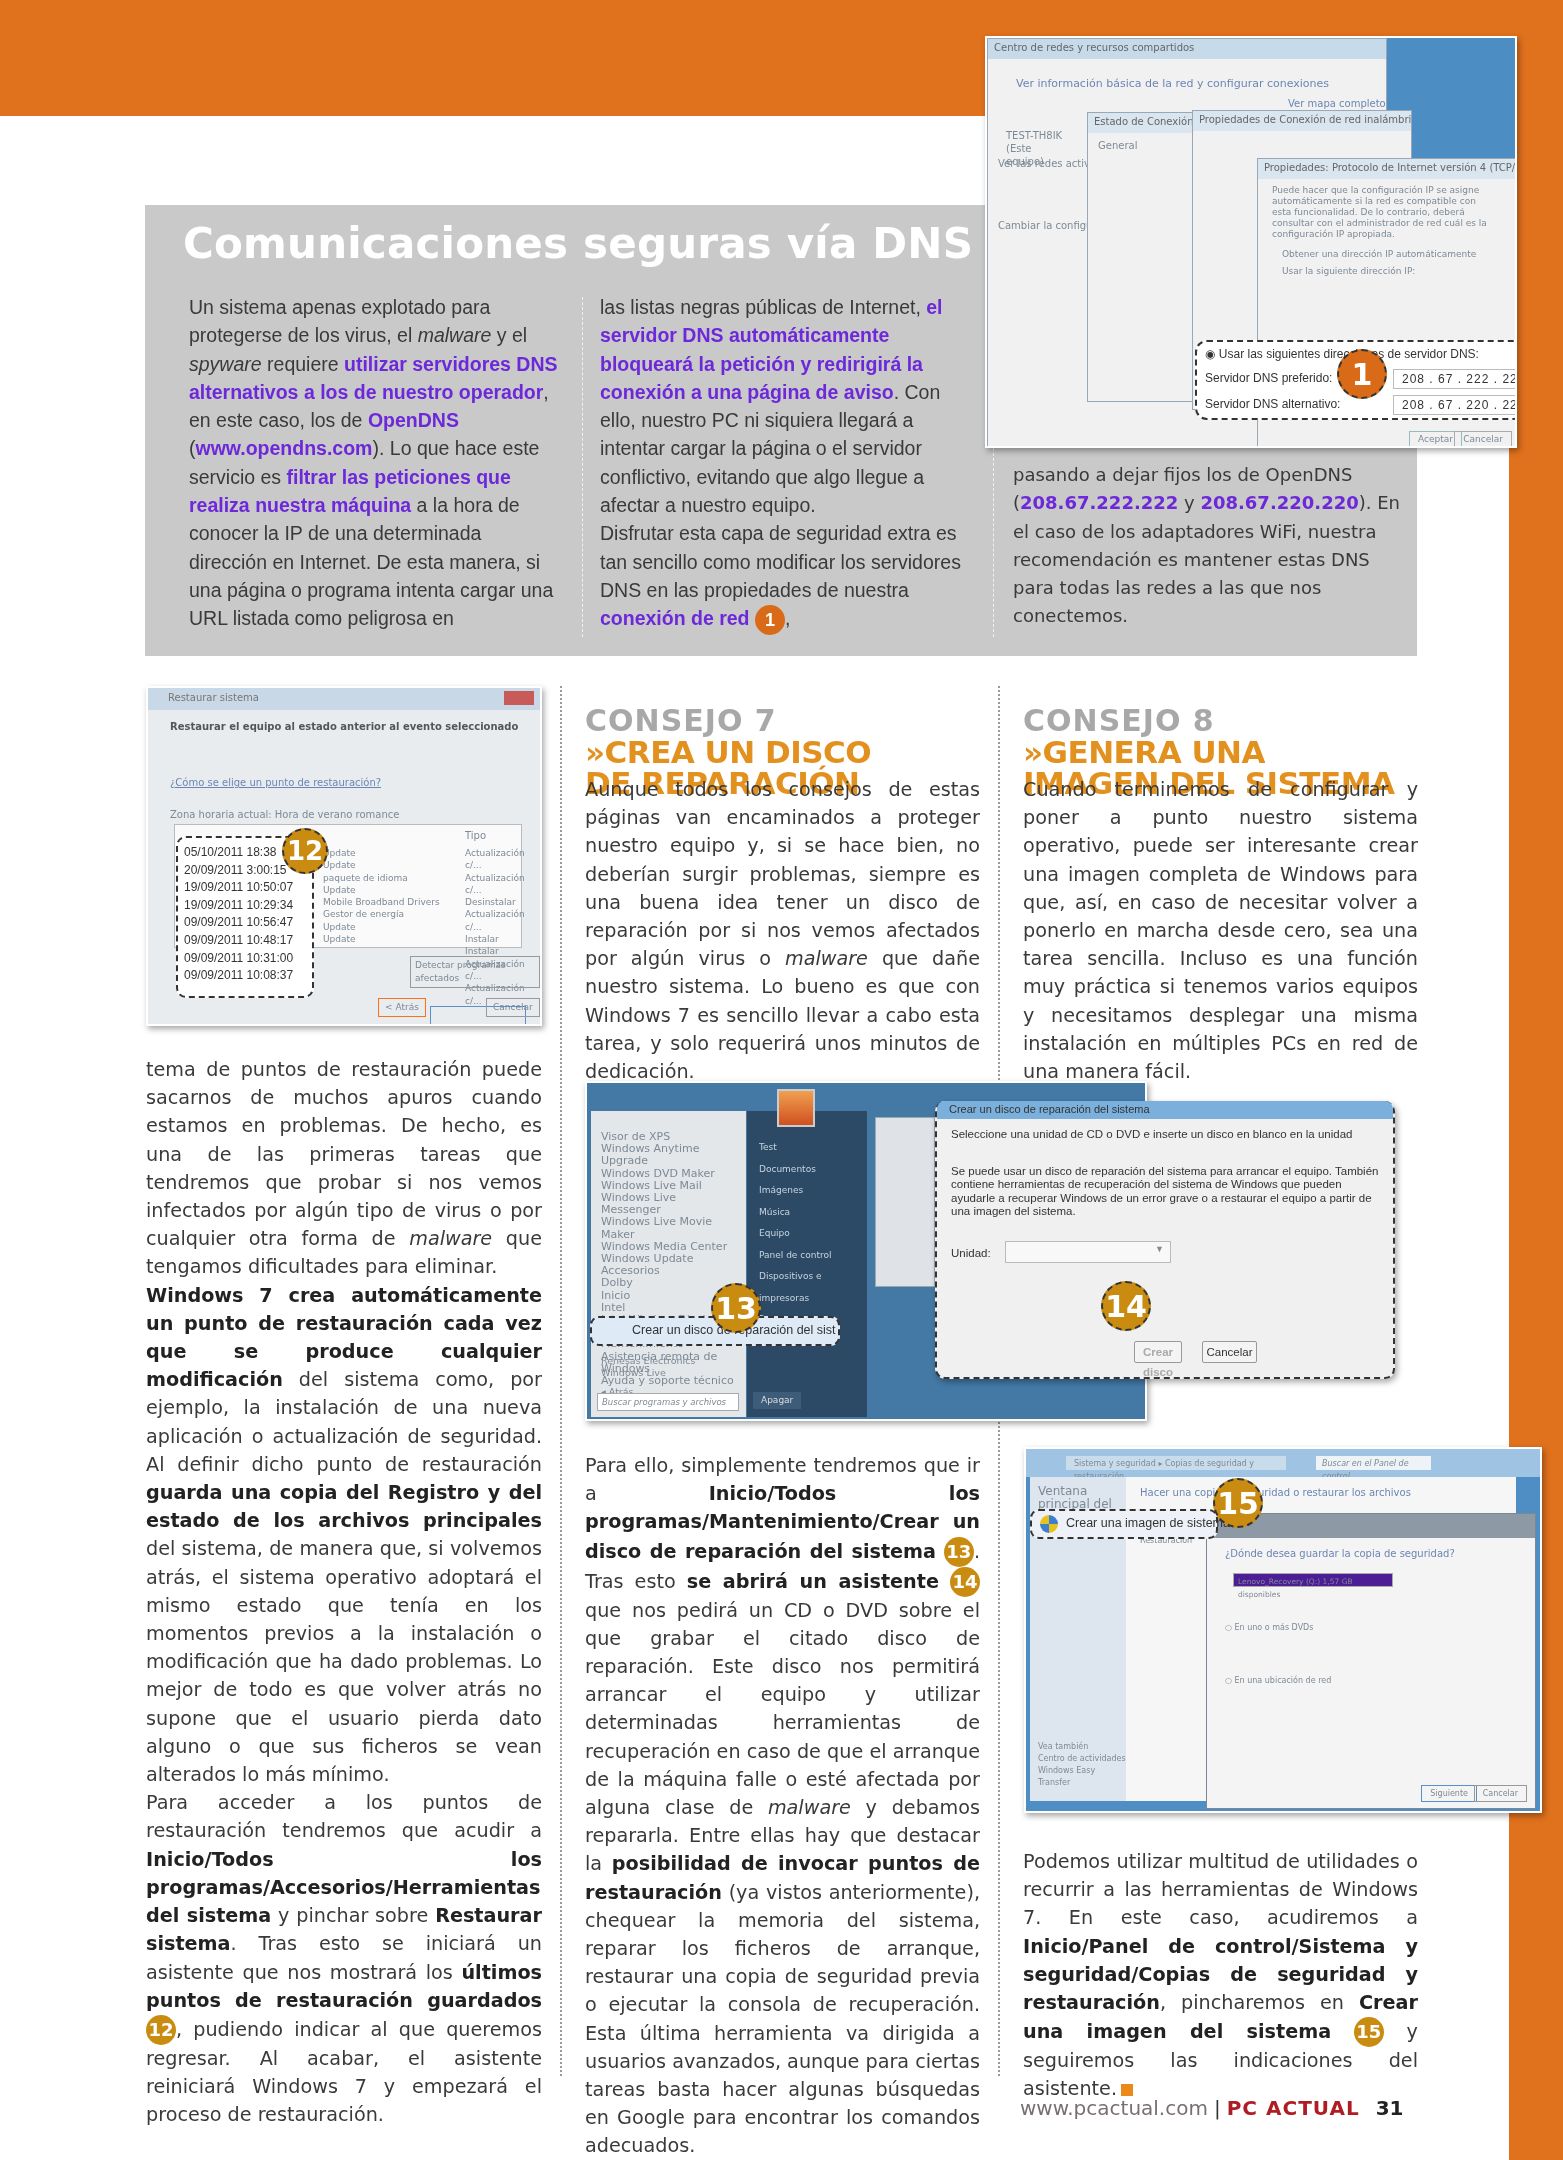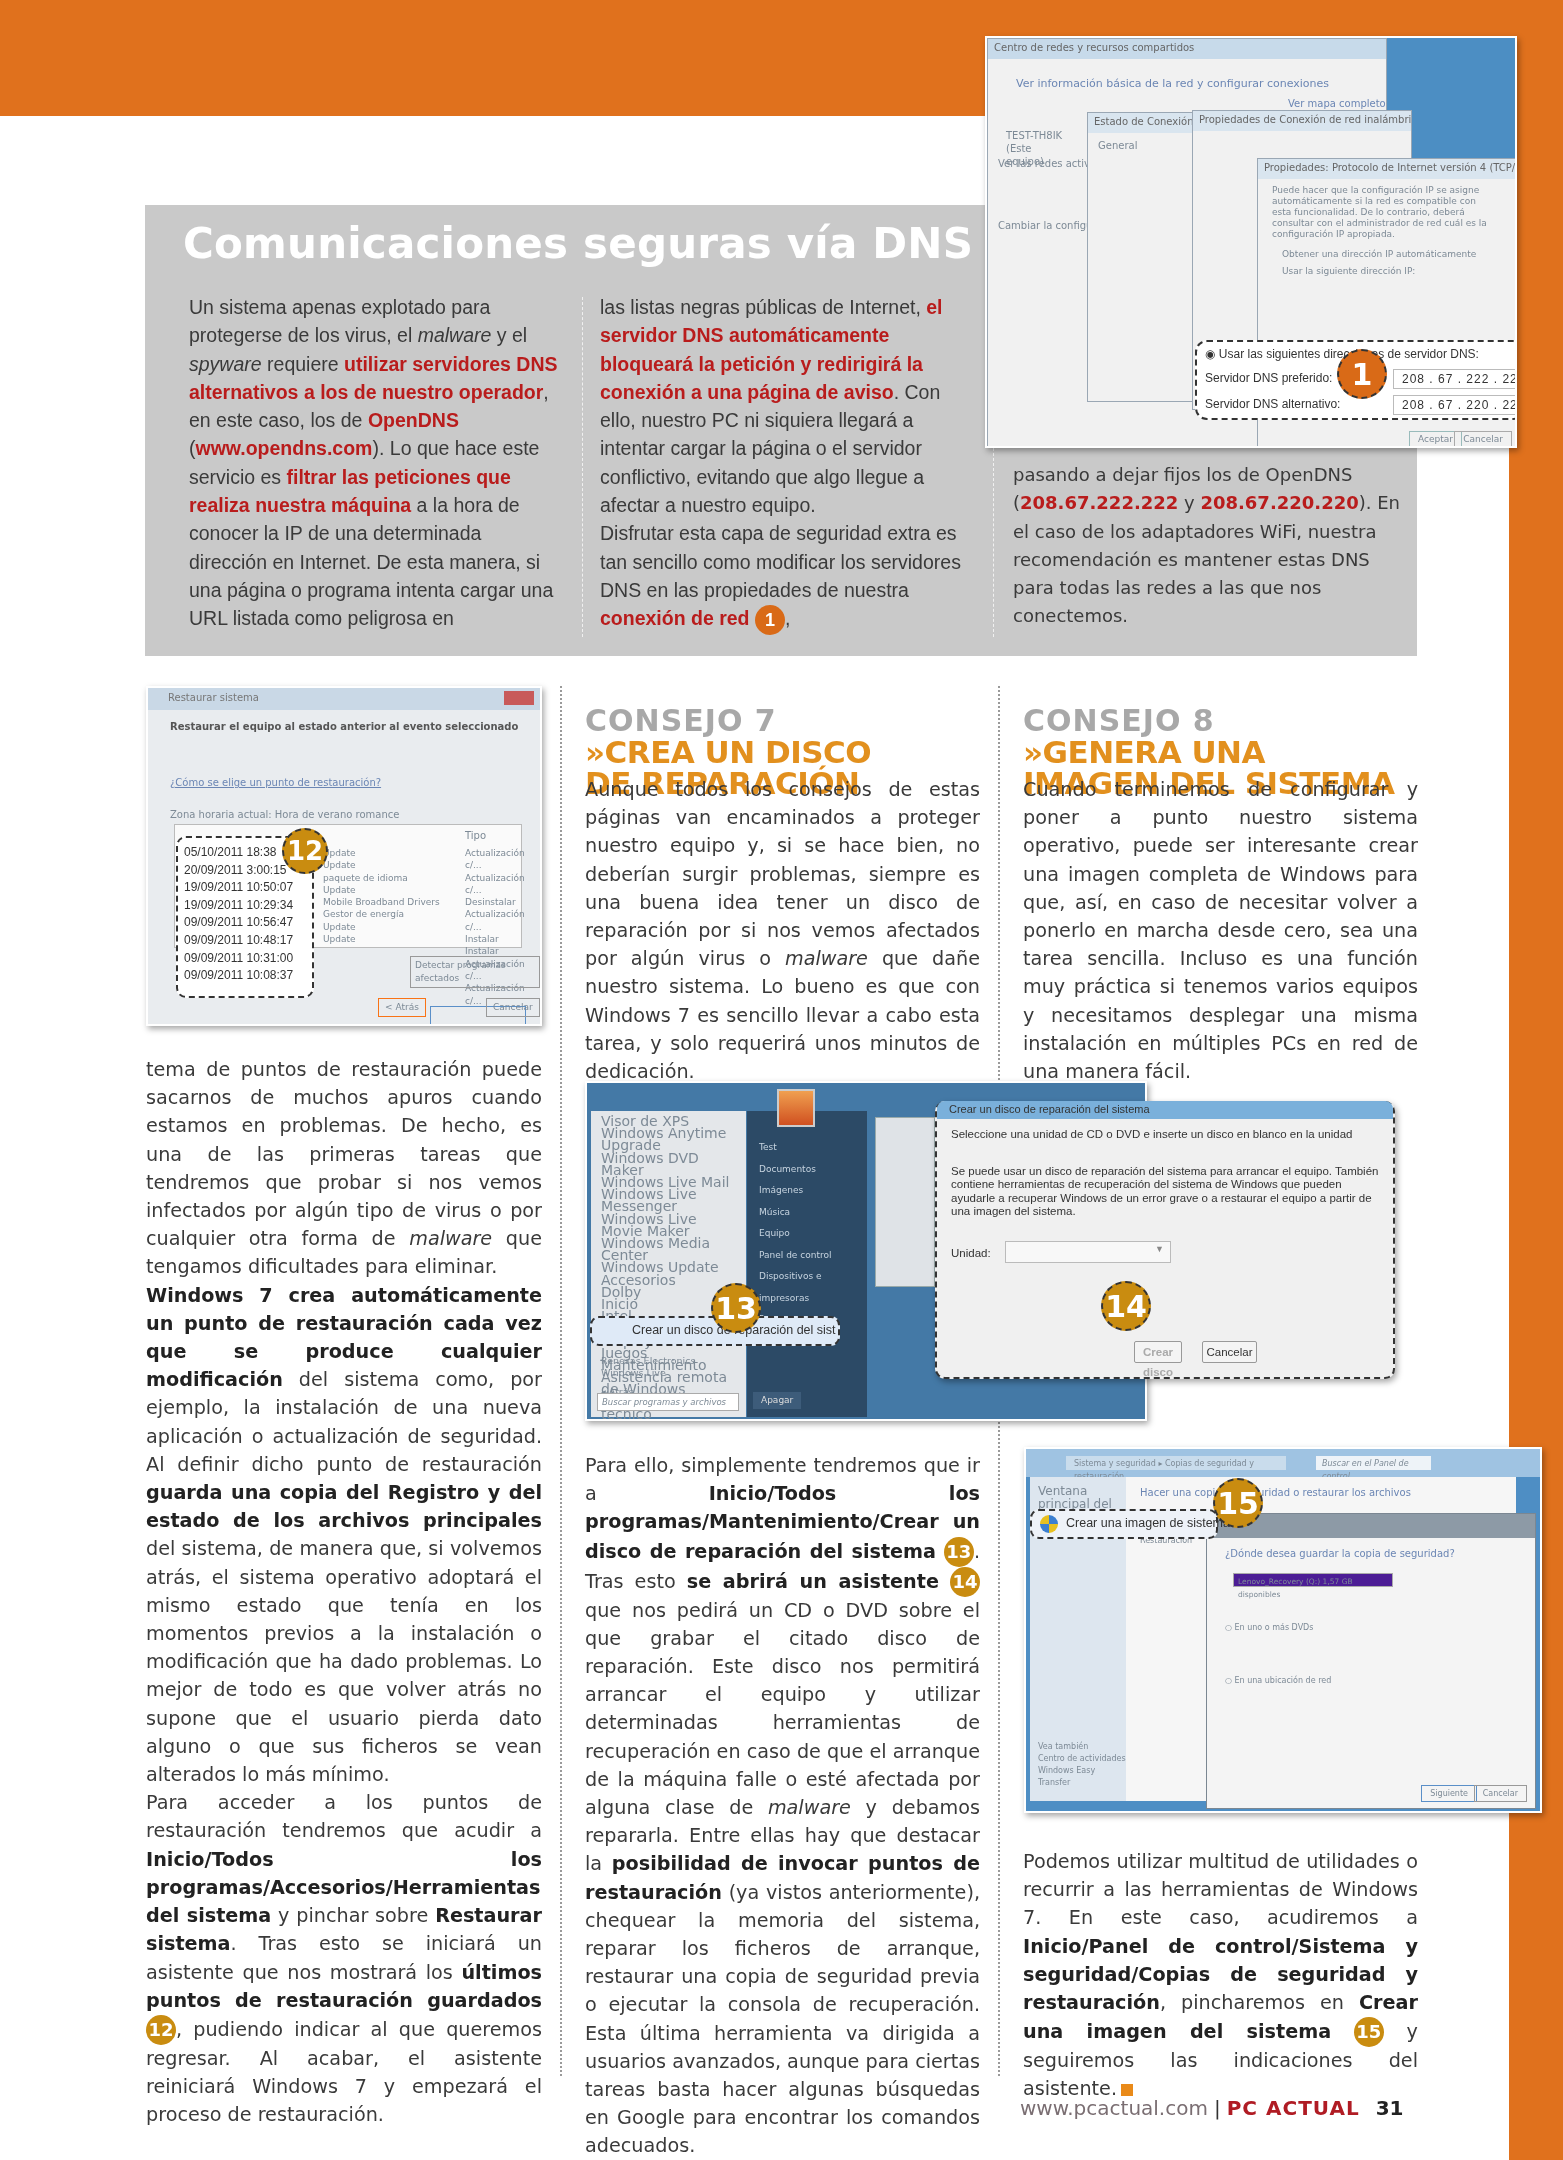--- a/index.html
+++ b/index.html
@@ -9,21 +9,21 @@
   .band-top { position: absolute; left: 0; top: 0; width: 1563px; height: 116px; background: #e0711d; }
   .band-right { position: absolute; left: 1509px; top: 0; width: 54px; height: 2160px; background: #e0711d; }
 
   .graybox { position: absolute; left: 145px; top: 205px; width: 1272px; height: 451px; background: #c9c9c9; }
   .graybox h1 { position: absolute; left: 38px; top: 14px; font-family: "DejaVu Sans", sans-serif; font-weight: bold; font-size: 42px; color: #fff; letter-spacing: 0.2px; white-space: nowrap; }
   .gcol { position: absolute; top: 88px; font-family: "Liberation Sans", sans-serif; font-size: 19.5px; line-height: 28.3px; color: #3a3a3a; }
   .gcol.c1 { left: 44px; width: 370px; }
   .gcol.c2 { left: 455px; width: 370px; }
   .gcol.c3 { left: 868px; top: 256px; width: 390px; font-family: "DejaVu Sans", sans-serif; font-size: 18px; }
   .gdiv { position: absolute; top: 92px; width: 0; height: 340px; border-left: 1px dashed #f0f0f0; }
-  .o { color: #b91c1c; font-weight: bold; }
+  .o { color: #6d28d9; font-weight: bold; }
 
   .num-badge { display: inline-flex; align-items: center; justify-content: center; width: 30px; height: 30px; border-radius: 50%; background: #c98c10; color: #fff; font-weight: bold; font-size: 18px; vertical-align: middle; line-height: 1; }
   .num-badge.orange { background: #d96a17; }
 
   
   .shot { position: absolute; overflow: hidden; box-shadow: 2px 3px 6px rgba(0,0,0,0.35); border: 2px solid #fff; }
   .shot1 { left: 985px; top: 36px; width: 532px; height: 412px; background: #4c8ec3; }
   .win { position: absolute; background: #f1f1f1; border: 1px solid #9aa7b4; }
   .win .tb { height: 20px; background: #d9e5ef; font-size: 10px; color: #666; padding: 3px 6px; white-space: nowrap; overflow: hidden; }
   .blur { color: #7d8a96; font-size: 10px; line-height: 13px; }
@@ -179,21 +179,21 @@
 
 <div class="consejo" style="left:585px;top:671px;">
   <span class="kicker">CONSEJO 7</span>
   <span class="head">»CREA UN DISCO</span>
   <span class="head">DE REPARACIÓN</span>
 </div>
 <div class="col col2a rich"><span>Aunque todos los consejos de estas páginas van encaminados a proteger nuestro equipo y, si se hace bien, no deberían surgir problemas, siempre es una buena idea tener un disco de reparación por si nos vemos afectados por algún virus o </span><i style="font-style: italic;">malware</i><span> que dañe nuestro sistema. Lo bueno es que con Windows 7 es sencillo llevar a cabo esta tarea, y solo requerirá unos minutos de dedicación.</span></div>
 
 <figure class="shot shot3">
   <div class="startmenu">
-    <div class="blur" style="padding:4px 10px;font-size:14px;line-height:12.2px;">
+    <div class="blur" style="padding:20px 10px;font-size:11px;line-height:12.2px;">
         <div>Visor de XPS</div>
         <div>Windows Anytime Upgrade</div>
         <div>Windows DVD Maker</div>
         <div>Windows Live Mail</div>
         <div>Windows Live Messenger</div>
         <div>Windows Live Movie Maker</div>
         <div>Windows Media Center</div>
         <div>Windows Update</div>
         <div>Accesorios</div>
         <div>Dolby</div>

